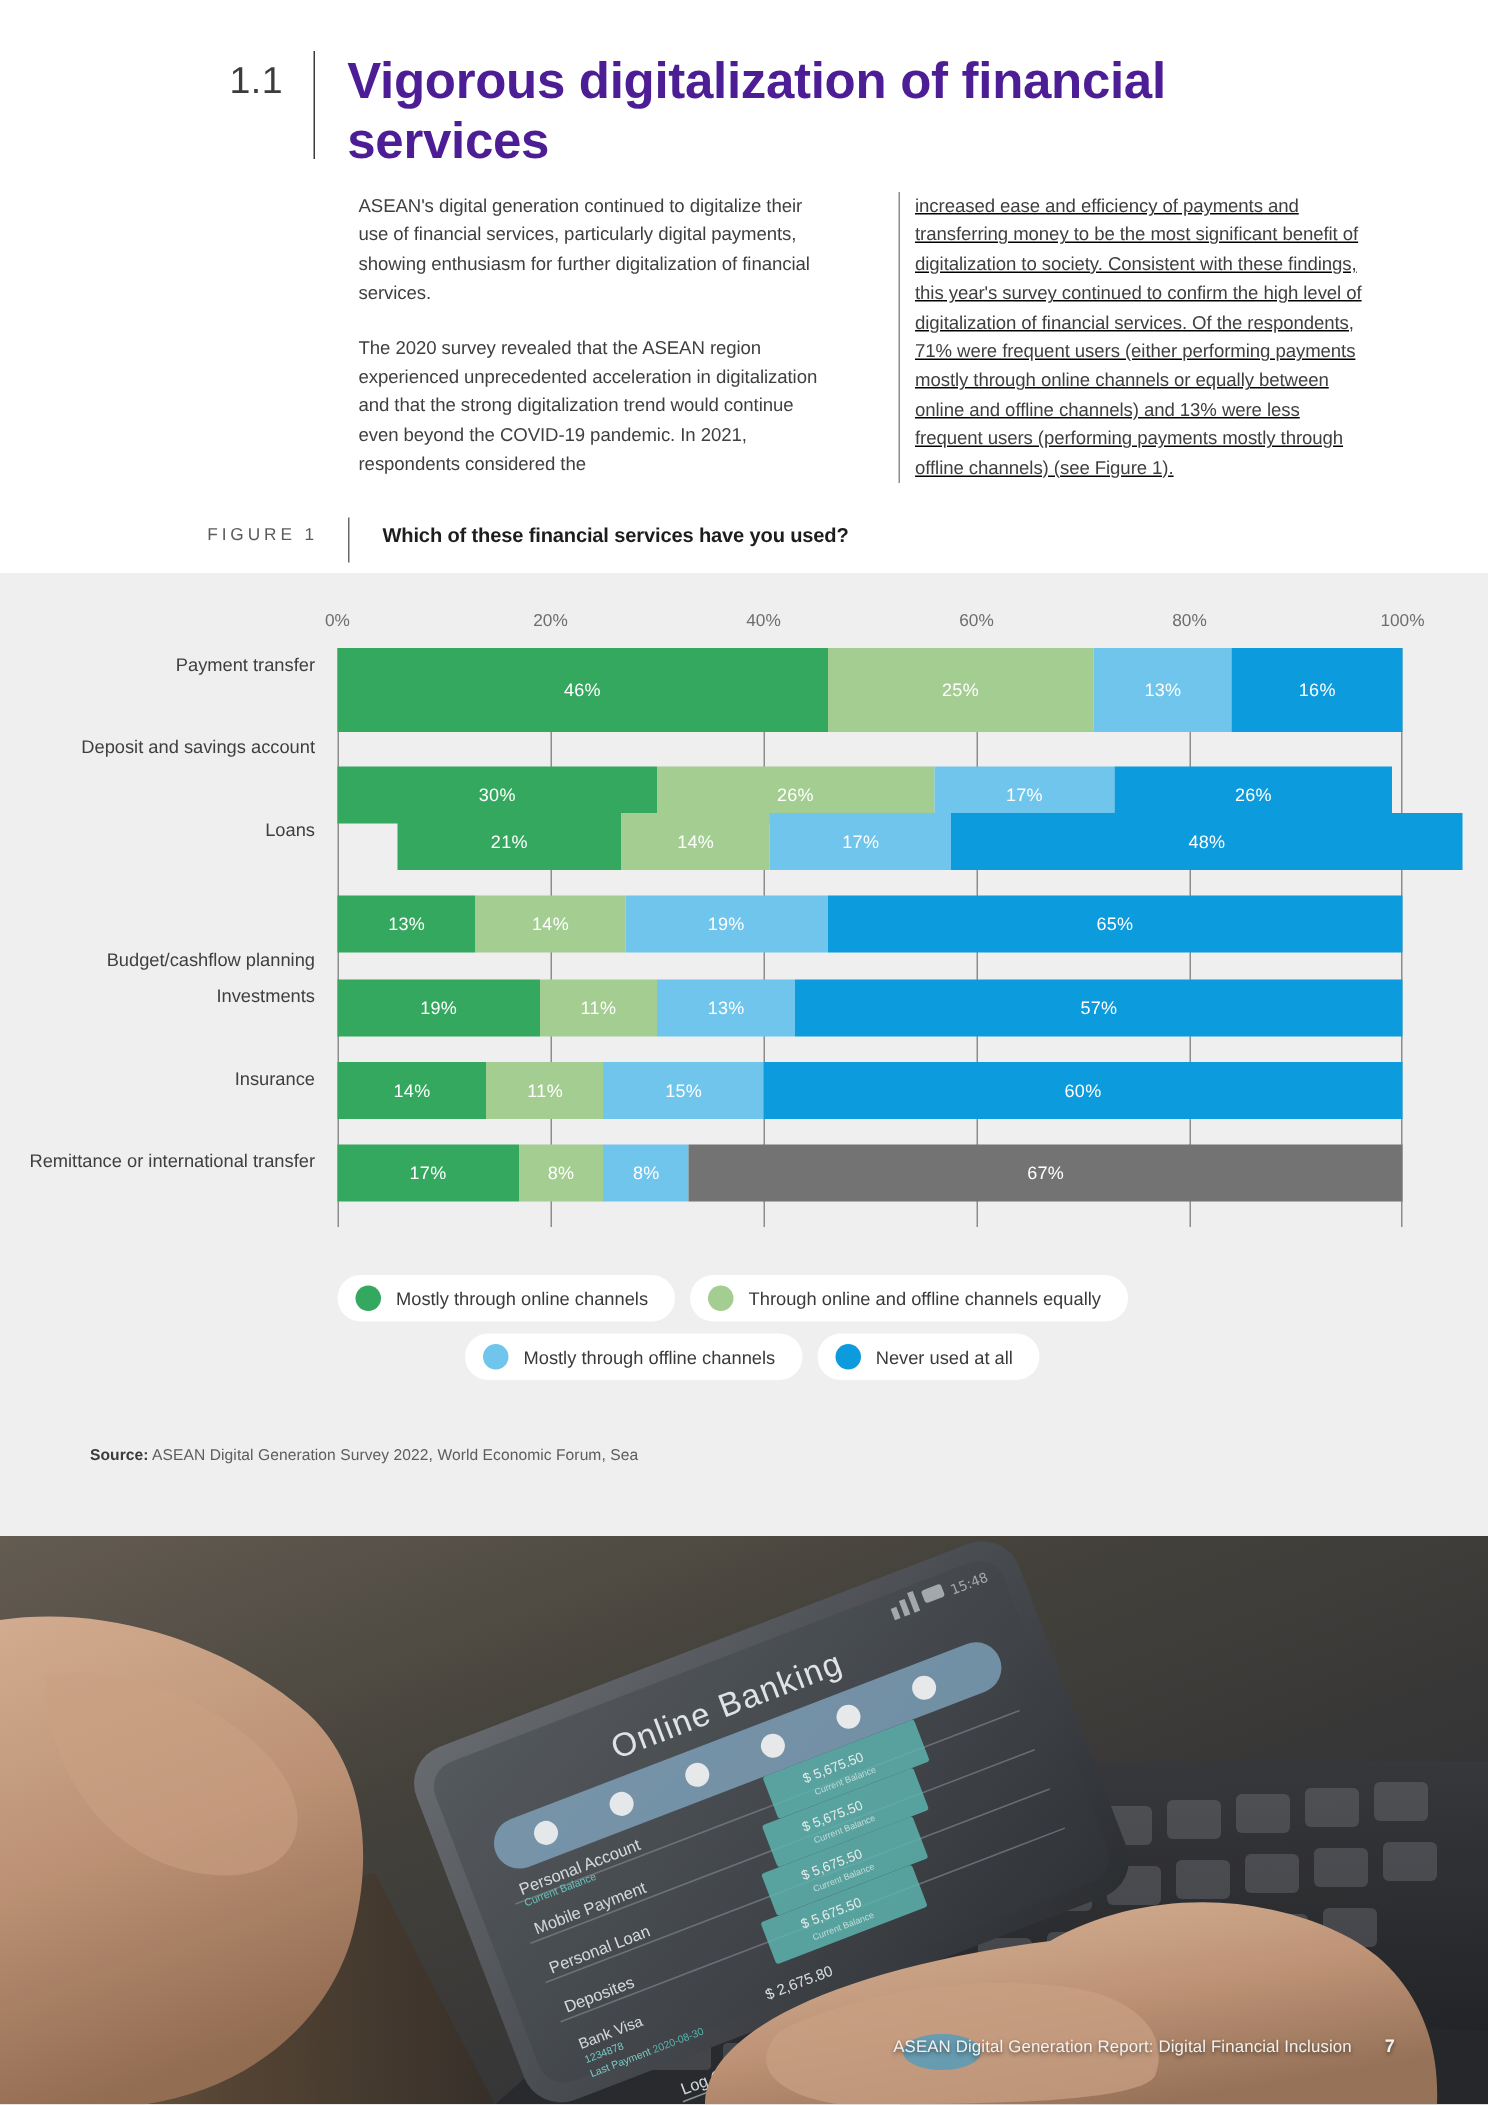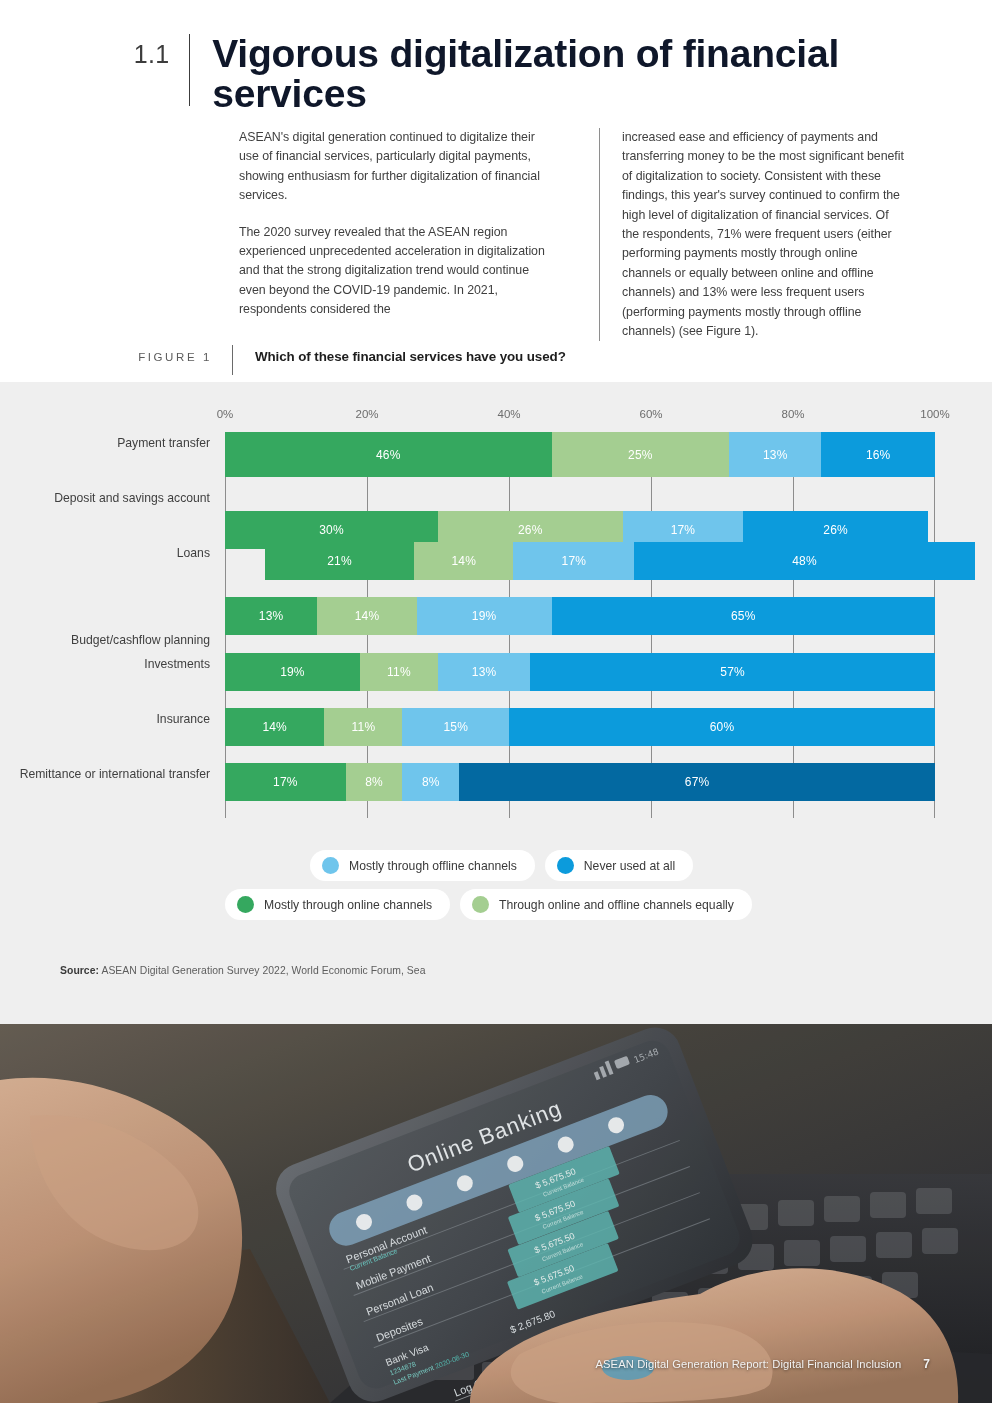--- a/index.html
+++ b/index.html
@@ -15,28 +15,28 @@
   .sec-head {
     position: absolute; left: 0; top: 34px; width: 845px;
     display: flex; align-items: flex-start;
   }
   .sec-num {
     width: 232px; text-align: right; padding-right: 20px;
     font-size: 25px; color: #3c3c3c; line-height: 40px; letter-spacing: .3px;
   }
   .sec-rule { width: 1px; background: #3c3c3c; height: 72px; }
   .sec-title {
-    padding-left: 22px; font-size: 39px; font-weight: bold;
-    color: #0f172a; line-height: 40px; letter-spacing: -0.2px;
+    padding-left: 22px; font-size: 34px; font-weight: bold;
+    color: #4c1d95; line-height: 40px; letter-spacing: -0.2px;
   }
 
   
   .copy { position: absolute; left: 239px; top: 128px; width: 700px; display: flex; }
   .col { width: 310px; }
-  .col.right { margin-left: 50px; padding-left: 22px; border-left: 1px solid #8e8e8e; }
+  .col.right { margin-left: 50px; padding-left: 10px; border-left: 1px solid #8e8e8e; text-decoration: underline; }
   .col p {
     font-size: 12.4px; line-height: 19.4px; color: #3f3f3f;
     margin-bottom: 17px; letter-spacing: -0.05px;
   }
   .col p:last-child { margin-bottom: 0; }
 
   
   .fig-head { position: absolute; left: 0; top: 345px; width: 880px; display: flex; align-items: flex-start; }
   .fig-num {
     width: 232px; text-align: right; padding-right: 20px;
@@ -149,21 +149,21 @@
         <div class="cat" style="top: 278.714px;">Insurance</div>
         <div class="cat" style="top: 333.857px;">Remittance or international transfer</div>
       </div>
     <div class="plot" id="plot">
         <div class="gridline" style="left: 0px;"></div>
         <div class="gridline" style="left: 142px;"></div>
         <div class="gridline" style="left: 284px;"></div>
         <div class="gridline" style="left: 426px;"></div>
         <div class="gridline" style="left: 568px;"></div>
         <div class="gridline" style="left: 709px;"></div>
-        <div class="row" style="top: 0px; height: 45px;">
+        <div class="row" style="top: 0px; height: 56px;">
           <div class="seg" style="width: 326.6px; background: rgb(53, 168, 95);">46%</div>
           <div class="seg" style="width: 177.5px; background: rgb(164, 206, 145);">25%</div>
           <div class="seg" style="width: 92.3px; background: rgb(111, 197, 236);">13%</div>
           <div class="seg" style="width: 113.6px; background: rgb(12, 155, 220);">16%</div>
         </div>
         <div class="row" style="top: 55.1429px; height: 38px; margin-top: 24px;">
           <div class="seg" style="width: 213px; background: rgb(53, 168, 95);">30%</div>
           <div class="seg" style="width: 184.6px; background: rgb(164, 206, 145);">26%</div>
           <div class="seg" style="width: 120.7px; background: rgb(111, 197, 236);">17%</div>
           <div class="seg" style="width: 184.6px; background: rgb(12, 155, 220);">26%</div>
@@ -189,43 +189,43 @@
         <div class="row" style="top: 275.714px; height: 38px;">
           <div class="seg" style="width: 99.4px; background: rgb(53, 168, 95);">14%</div>
           <div class="seg" style="width: 78.1px; background: rgb(164, 206, 145);">11%</div>
           <div class="seg" style="width: 106.5px; background: rgb(111, 197, 236);">15%</div>
           <div class="seg" style="width: 426px; background: rgb(12, 155, 220);">60%</div>
         </div>
         <div class="row" style="top: 330.857px; height: 38px;">
           <div class="seg" style="width: 120.7px; background: rgb(53, 168, 95);">17%</div>
           <div class="seg" style="width: 56.8px; background: rgb(164, 206, 145);">8%</div>
           <div class="seg" style="width: 56.8px; background: rgb(111, 197, 236);">8%</div>
-          <div class="seg" style="width: 475.7px; background: #0369a1;">67%</div>
+          <div class="seg" style="width: 475.7px; background: #737373;">67%</div>
         </div>
       </div>
 
     <div class="legend">
+      <div class="legend-row r1">
+        <div class="legend-item">
+          <span class="dot" id="dot0" style="background: rgb(53, 168, 95);"></span>
+          <span>Mostly through online channels</span>
+        </div>
+        <div class="legend-item">
+          <span class="dot" id="dot1" style="background: rgb(164, 206, 145);"></span>
+          <span>Through online and offline channels equally</span>
+        </div>
+      </div>
       <div class="legend-row r2">
         <div class="legend-item">
           <span class="dot" id="dot2" style="background: rgb(111, 197, 236);"></span>
           <span>Mostly through offline channels</span>
         </div>
         <div class="legend-item">
           <span class="dot" id="dot3" style="background: rgb(12, 155, 220);"></span>
           <span>Never used at all</span>
-        </div>
-      </div>
-      <div class="legend-row r1">
-        <div class="legend-item">
-          <span class="dot" id="dot0" style="background: rgb(53, 168, 95);"></span>
-          <span>Mostly through online channels</span>
-        </div>
-        <div class="legend-item">
-          <span class="dot" id="dot1" style="background: rgb(164, 206, 145);"></span>
-          <span>Through online and offline channels equally</span>
         </div>
       </div>
     </div>
   </div>
 
   <div class="source">
     <b>Source:</b><span> ASEAN Digital Generation Survey 2022, World Economic Forum, Sea</span>
   </div>
 
   <div class="photo">

